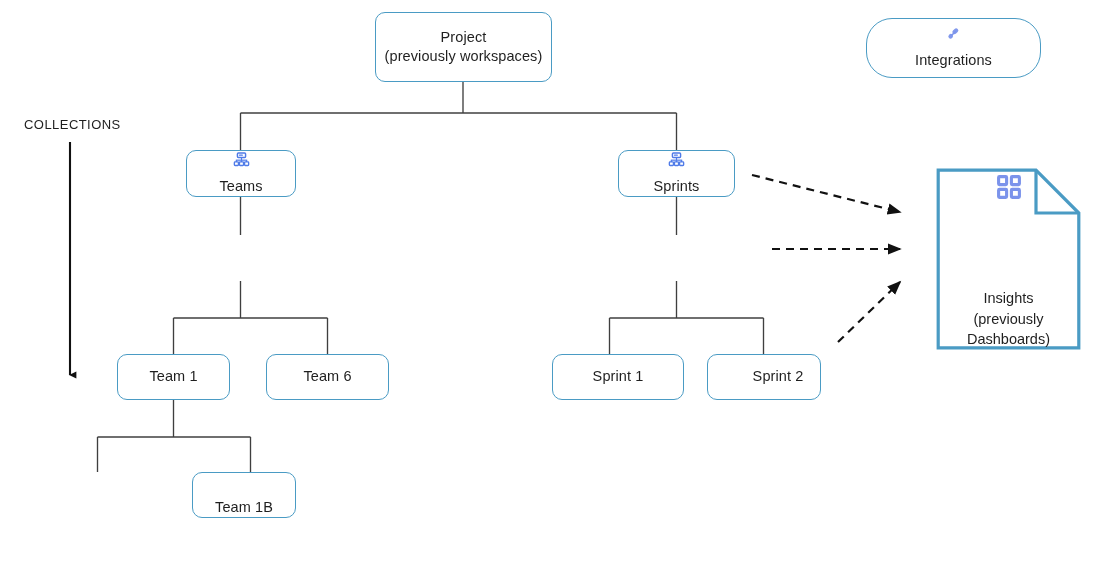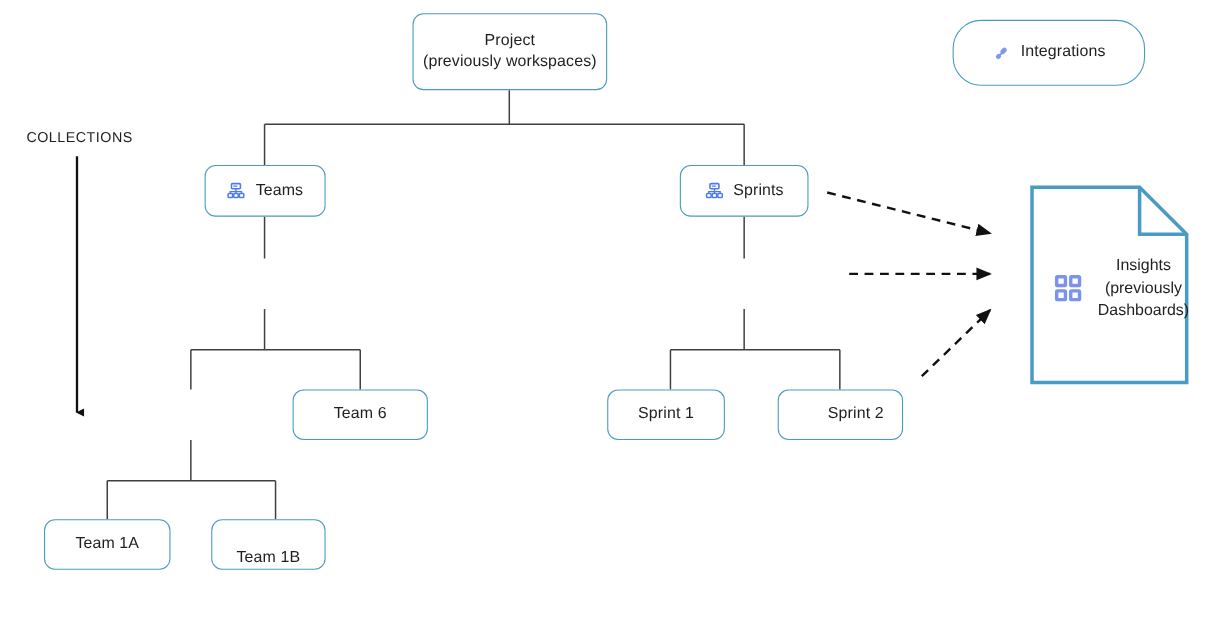--- a/index.html
+++ b/index.html
@@ -40,20 +40,21 @@
     justify-content: center;
     text-align: center;
     font-size: 14.5px;
     line-height: 1.32;
     color: #1f1f1f;
     letter-spacing: 0.1px;
     z-index: 3;
   }
   .node.with-icon {
     gap: 9px;
+    flex-direction: column;
   }
   .node-label {
     white-space: pre-line;
   }
 
   .pill {
     border-radius: 26px;
   }
 
   
@@ -67,23 +68,23 @@
     left: 0; top: 0;
     width: 100%; height: 100%;
   }
   #insights-content {
     position: absolute;
     left: 0;
     top: 0;
     width: 100%;
     height: 100%;
     display: flex;
-    flex-direction: row;
+    flex-direction: column;
     align-items: center;
-    justify-content: flex-end;
+    justify-content: space-between;
     gap: 14px;
     padding-top: 6px;
     box-sizing: border-box;
   }
   #insights-label {
     font-size: 14.5px;
     line-height: 1.42;
     text-align: center;
     white-space: pre-line;
     color: #1f1f1f;
@@ -213,36 +214,36 @@
           <rect x="7.6" y="12.8" width="4.8" height="4.3" rx="0.9" fill="none" stroke="#4F7BE8" stroke-width="1.6"></rect>
           <rect x="13.6" y="12.8" width="4.8" height="4.3" rx="0.9" fill="none" stroke="#4F7BE8" stroke-width="1.6"></rect>
         </g>
       </svg>
     </span>
     <span class="node-label">Teams</span>
   </div>
 
 
 
+  <div class="node" id="node-team-1" style="left:117px; top:354px; width:113px; height:46px;">
+    <span class="node-label">Team 1</span>
+  </div>
 
   <div class="node" id="node-team-2" style="left:266px; top:354px; width:123px; height:46px;">
     <span class="node-label">Team 6</span>
   </div>
 
-  <div class="node" id="node-sprint-1" style="left:552px; top:354px; width:107px; height:46px;">
+  <div class="node" id="node-sprint-1" style="left:552px; top:354px; width:132px; height:46px;">
     <span class="node-label">Sprint 1</span>
   </div>
 
   <div class="node" id="node-sprint-2" style="left:707px; top:354px; width:114px; height:46px;padding-left:28px;">
     <span class="node-label">Sprint 2</span>
   </div>
 
-  <div class="node" id="node-team-1a" style="left:40px; top:472px; width:115px; height:46px;">
-    <span class="node-label">Team 1A</span>
-  </div>
 
   <div class="node" id="node-team-1b" style="left:192px; top:472px; width:104px; height:46px;align-items:flex-end;">
     <span class="node-label">Team 1B</span>
   </div>
 
   <div id="insights-node" style="left:936px; top:168px; width:145px; height:182px;">
     <svg id="insights-shape" viewBox="0 0 145 182" preserveAspectRatio="none">
       <path d="M2.2,2.2 L100,2.2 L142.8,45 L142.8,179.8 L2.2,179.8 Z" fill="#ffffff" stroke="#4A9BC4" stroke-width="3.2" stroke-linejoin="miter"></path>
       <path d="M100,2.2 L100,45 L142.8,45" fill="none" stroke="#4A9BC4" stroke-width="3.2" stroke-linejoin="miter"></path>
     </svg>

